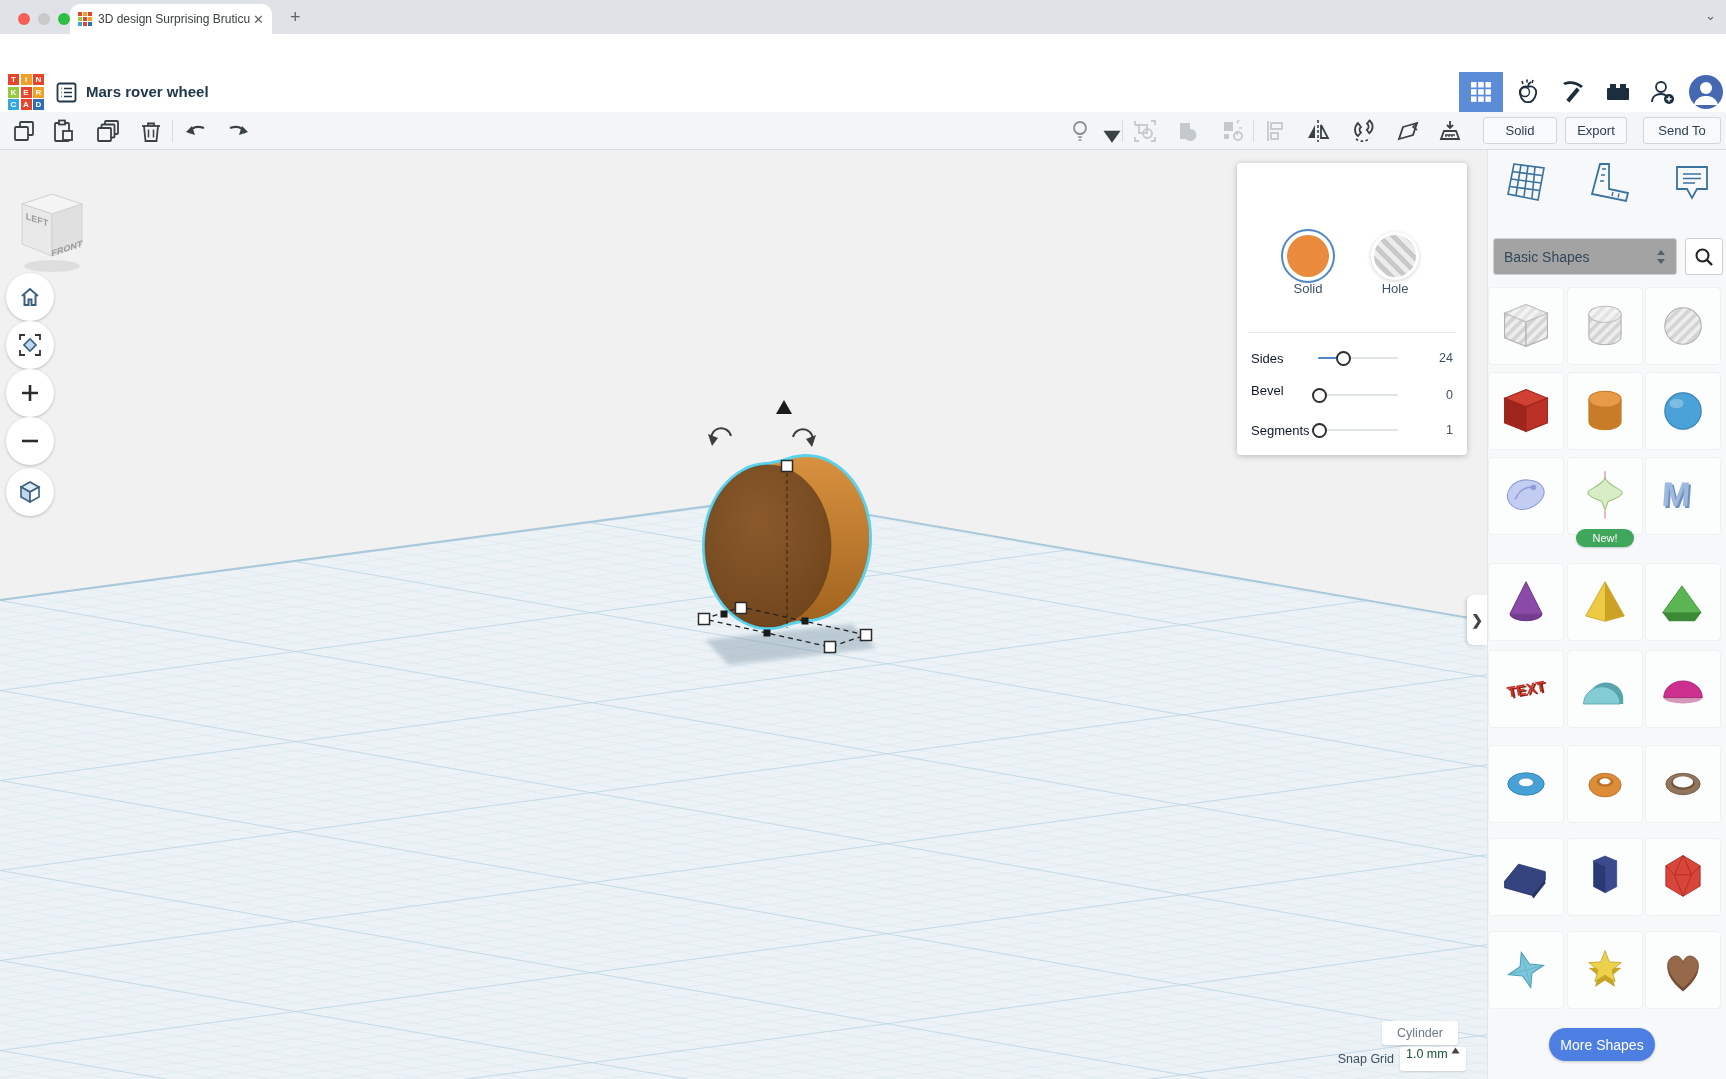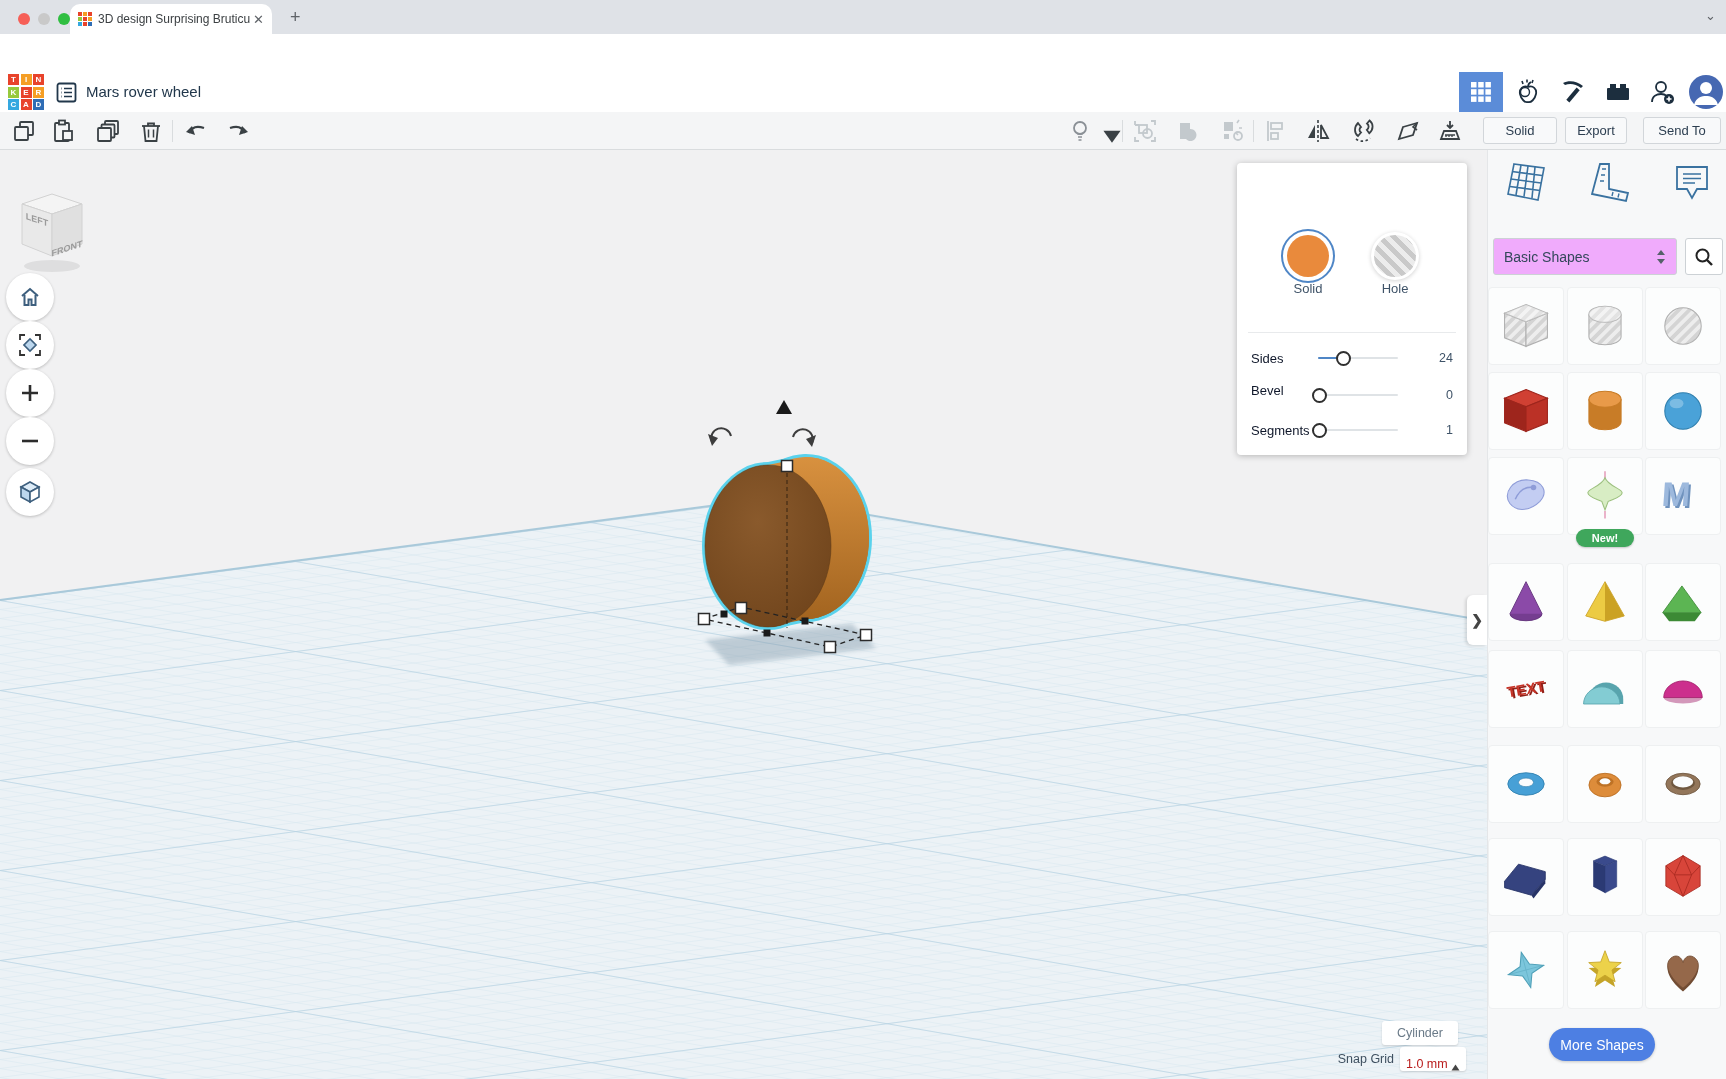--- a/index.html
+++ b/index.html
@@ -17,66 +17,66 @@
   #urlbar{left:0;top:34px;width:1726px;height:38px;background:#fff;display:flex;align-items:center}
   #omnibox{left:100px;top:39px;width:1286px;height:28px;background:#eef1f5;border-radius:14px;
            display:flex;align-items:center;padding:0 10px;box-sizing:border-box}
   #omnibox .url{font-size:13.5px;color:#24292e;margin-left:8px;flex:1;white-space:nowrap;overflow:hidden}
   .chip{height:28px;border-radius:14px;background:#e9edf4;display:flex;align-items:center;box-sizing:border-box}
   
   #tcheader{left:0;top:72px;width:1726px;height:40px;background:#fff;border-bottom:1px solid #e6e8ea}
   #logo{left:8px;top:2px;width:37px;height:36px;display:grid;grid-template-columns:repeat(3,11px);
         grid-template-rows:repeat(3,11px);gap:1.5px}
   #logo span{color:#fff;font-size:8px;font-weight:bold;display:flex;align-items:center;justify-content:center}
-  #designtitle{font-size:15px;font-weight:400;color:#21374b}
+  #designtitle{font-size:15px;font-weight:700;color:#21374b}
   .hbtn{height:40px;display:flex;align-items:center;justify-content:center}
   
   #toolbar{left:0;top:112px;width:1726px;height:38px;background:#f4f5f6;border-bottom:1px solid #d9dcde;box-sizing:border-box}
   .tbico{position:absolute;top:7px;width:24px;height:24px;color:#3a4145}
   .tbico.dis{color:#c3c9cd}
   .tbsep{position:absolute;top:8px;width:1px;height:22px;background:#d9dcde}
   .pbtn{position:absolute;top:5px;height:27px;border:1px solid #d2d6da;border-radius:3px;background:#f8f9fa;
         font-size:13px;color:#2c3e50;display:flex;align-items:center;justify-content:center;box-sizing:border-box}
   
   #viewport{left:0;top:150px;width:1487px;height:929px;overflow:hidden}
   .navbtn{position:absolute;left:6px;width:48px;height:48px;border-radius:50%;background:#fff;
           box-shadow:0 1px 3px rgba(0,0,0,.22);display:flex;align-items:center;justify-content:center}
   #settingsbtn{left:1382px;top:871px;width:76px;height:24px;background:#fff;border-radius:3px;
                box-shadow:0 1px 2px rgba(0,0,0,.15);font-size:12.5px;color:#6a7a88;
                display:flex;align-items:center;justify-content:center}
   #snaplabel{left:1296px;top:902px;width:98px;font-size:12.5px;color:#3f5060;text-align:right}
   #snapbox{left:1400px;top:897px;width:66px;height:24px;background:#fff;border-radius:3px;
-           box-shadow:0 1px 2px rgba(0,0,0,.15);font-size:12.5px;color:#b91c1c;
-           display:flex;align-items:flex-end;justify-content:space-between;padding:0 6px;box-sizing:border-box}
+           box-shadow:0 1px 2px rgba(0,0,0,.15);font-size:12.5px;color:#14532d;
+           display:flex;align-items:flex-start;justify-content:space-between;padding:0 6px;box-sizing:border-box}
   #collapsetab{left:1467px;top:445px;width:20px;height:50px;background:#fff;border-radius:6px 0 0 6px;
                box-shadow:-2px 1px 3px rgba(0,0,0,.12);display:flex;align-items:center;justify-content:center;
                font-size:14px;color:#444;font-weight:bold}
   
   #inspector{left:1237px;top:163px;width:230px;height:292px;background:#fff;border-radius:4px;
              box-shadow:0 1px 6px rgba(0,0,0,.25)}
   #insp-head{position:absolute;left:0;top:0;width:100%;height:38px;border-bottom:1px solid #e8eaec;box-sizing:border-box}
   #insp-title{position:absolute;left:44px;top:10px;font-size:15px;font-weight:bold;color:#1f3a52}
   .swlabel{position:absolute;top:118px;width:60px;text-align:center;font-size:13px;color:#3f5368}
   .sl-label{position:absolute;left:14px;font-size:13px;color:#0f172a}
   .sl-value{position:absolute;right:14px;width:34px;text-align:right;font-size:12.5px;color:#3f5368}
   .sl-track{position:absolute;left:81px;width:80px;height:2px;background:#dfe3e6;border-radius:1px}
   .sl-fill{position:absolute;left:0;top:0;height:2px;background:#4f86c6;border-radius:1px}
   .sl-knob{position:absolute;width:11px;height:11px;border-radius:50%;background:#fff;border:2px solid #2f2f2f;top:-6.5px}
   
   #shapespanel{left:1487px;top:150px;width:239px;height:929px;background:#f7f8f9;border-left:1px solid #e4e6e8;box-sizing:border-box}
   .blueico{color:#3a72a0}
-  #catselect{left:5px;top:88px;width:184px;height:37px;background:#f0abfc;border:1px solid #ccd1d5;border-radius:3px;
+  #catselect{left:5px;top:88px;width:184px;height:37px;background:#a3a3a3;border:1px solid #ccd1d5;border-radius:3px;
              display:flex;align-items:center;justify-content:space-between;padding:0 10px;box-sizing:border-box;
              font-size:14px;color:#33475a}
   #searchbtn{left:197px;top:88px;width:38px;height:37px;background:#fff;border:1px solid #ccd1d5;border-radius:3px;
              display:flex;align-items:center;justify-content:center;box-sizing:border-box}
   .tile{position:absolute;width:76px;height:78px;background:#fcfdfd;border:1px solid #eef0f1;border-radius:4px;
         box-sizing:border-box;display:flex;align-items:center;justify-content:center}
   #newbadge{position:absolute;left:88px;width:58px;height:18px;border-radius:9px;color:#fff;font-size:11px;
-            font-weight:bold;display:flex;align-items:center;justify-content:center;box-shadow:0 1px 2px rgba(0,0,0,.2)}
+            font-weight:normal;display:flex;align-items:center;justify-content:center;box-shadow:0 1px 2px rgba(0,0,0,.2)}
   #moreshapes{left:61px;top:878px;width:106px;height:33px;border-radius:17px;color:#fff;font-size:14px;
               display:flex;align-items:center;justify-content:center;box-shadow:0 1px 3px rgba(0,0,0,.2)}
 </style>
 </head>
 <body>
 
 <svg width="0" height="0" style="position:absolute">
   <defs>
     <pattern id="stripes" width="7" height="7" patternUnits="userSpaceOnUse" patternTransform="rotate(45)">
       <rect width="7" height="7" fill="#d4d4d4"></rect>

